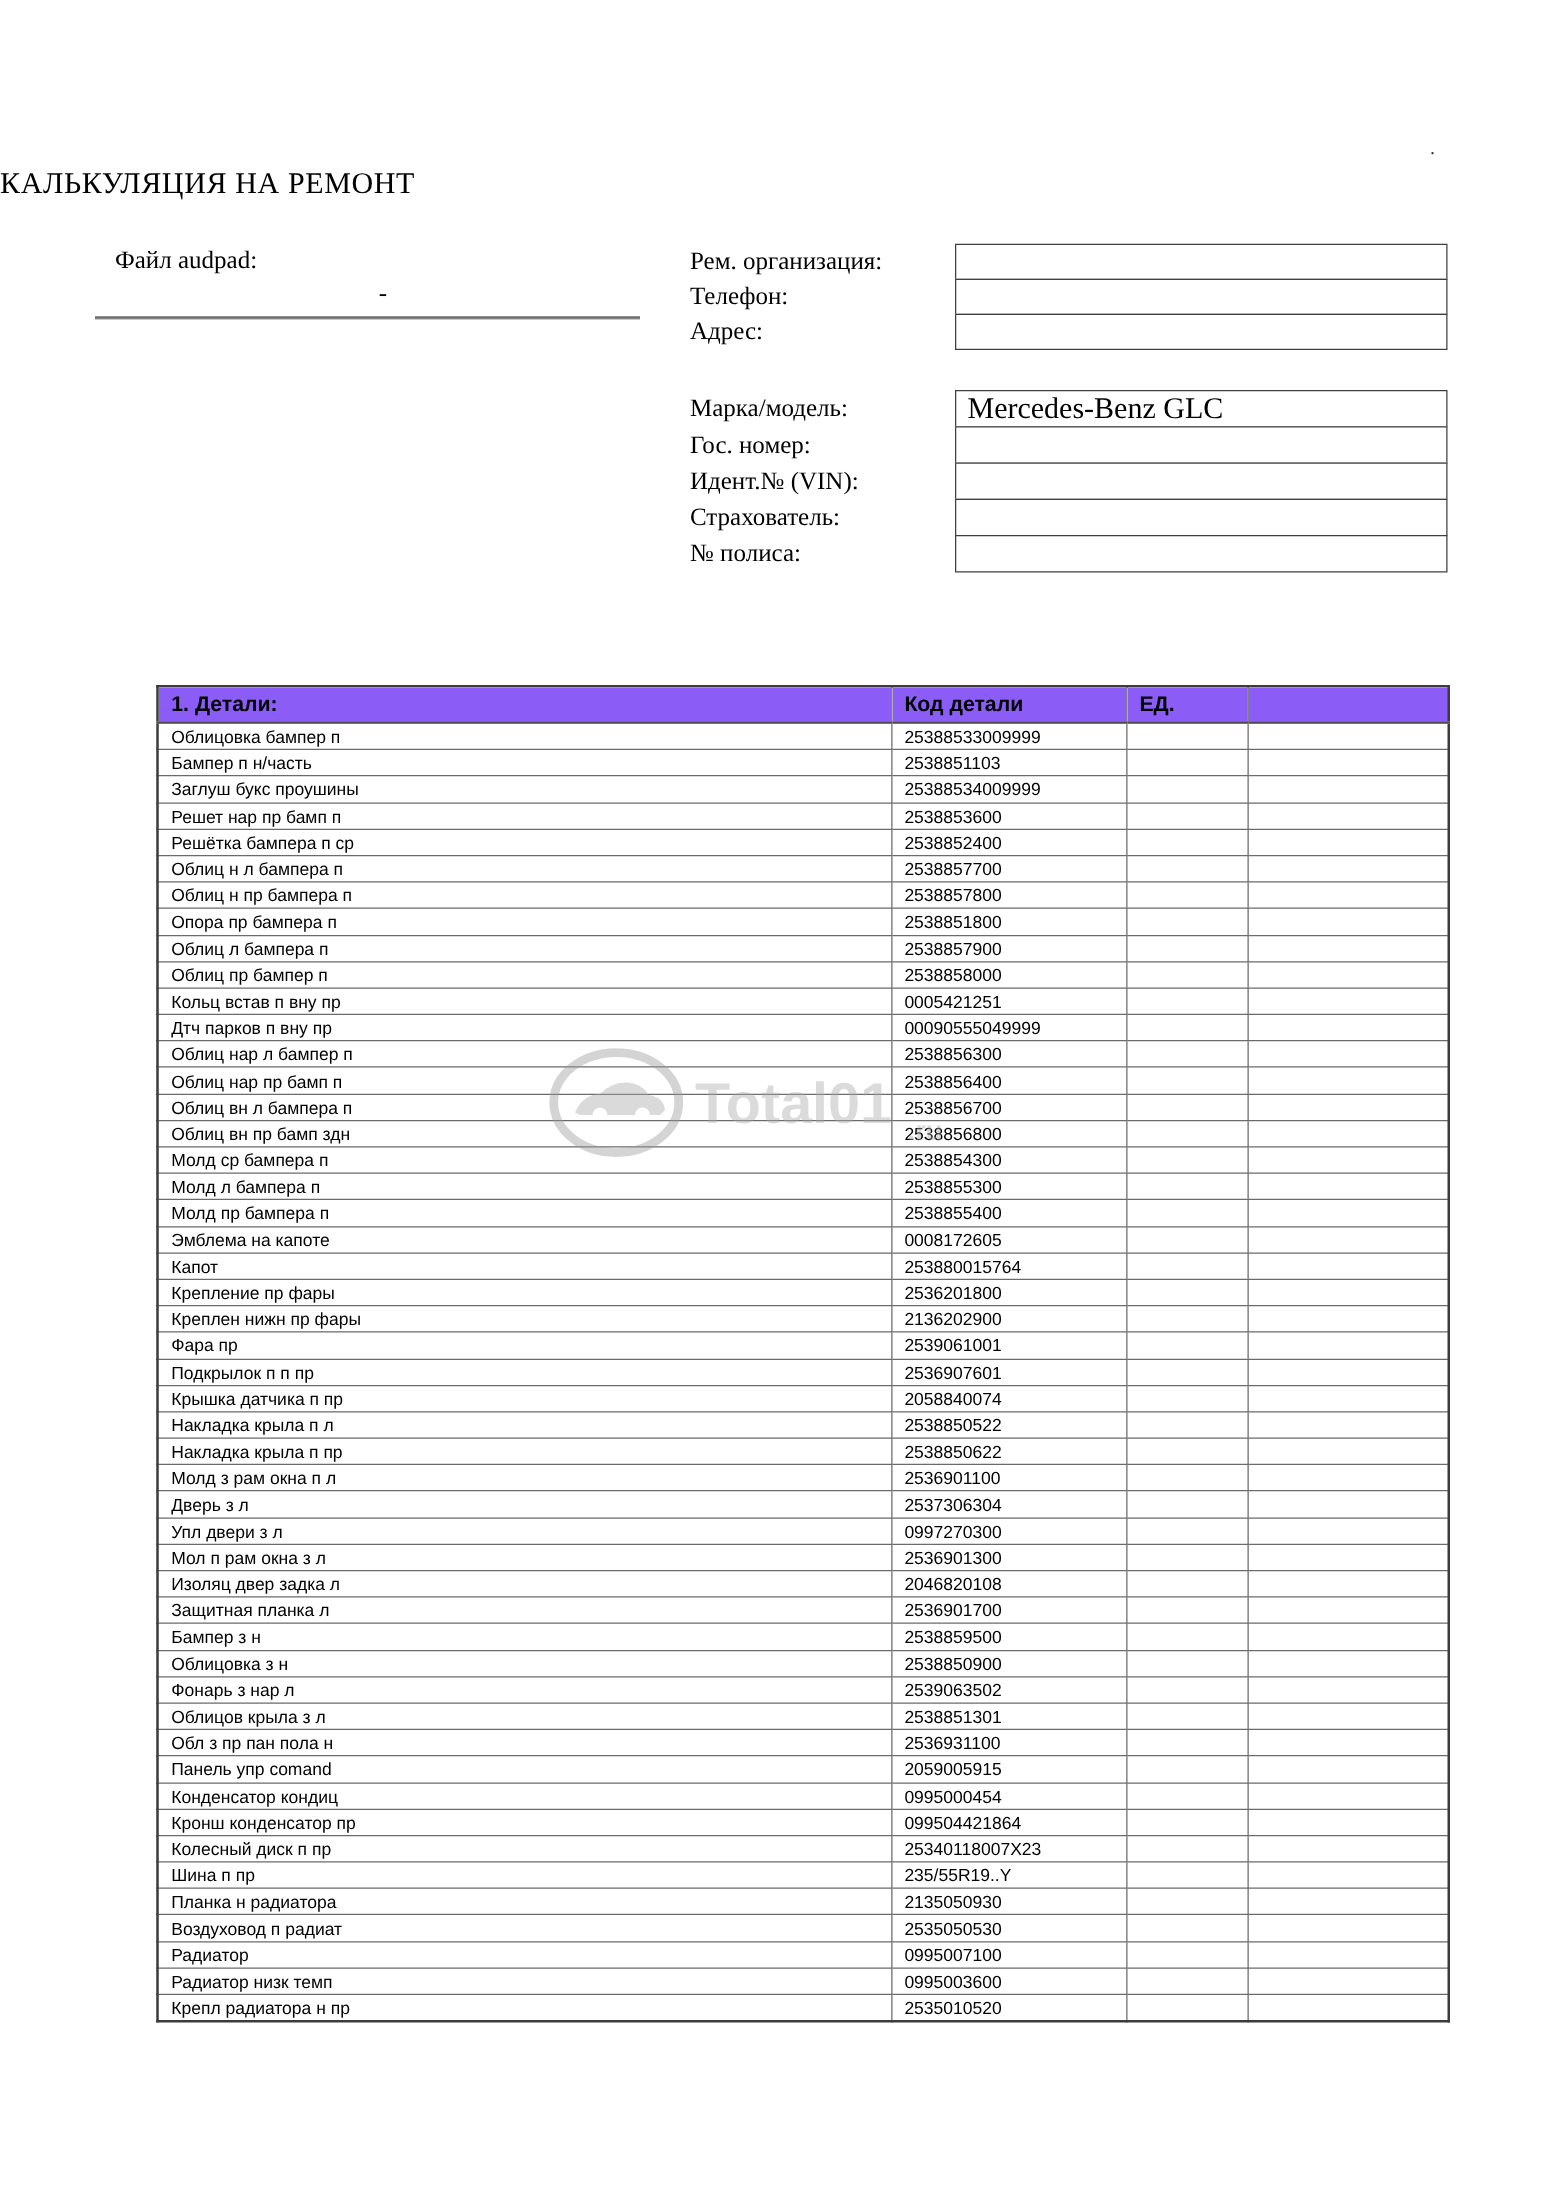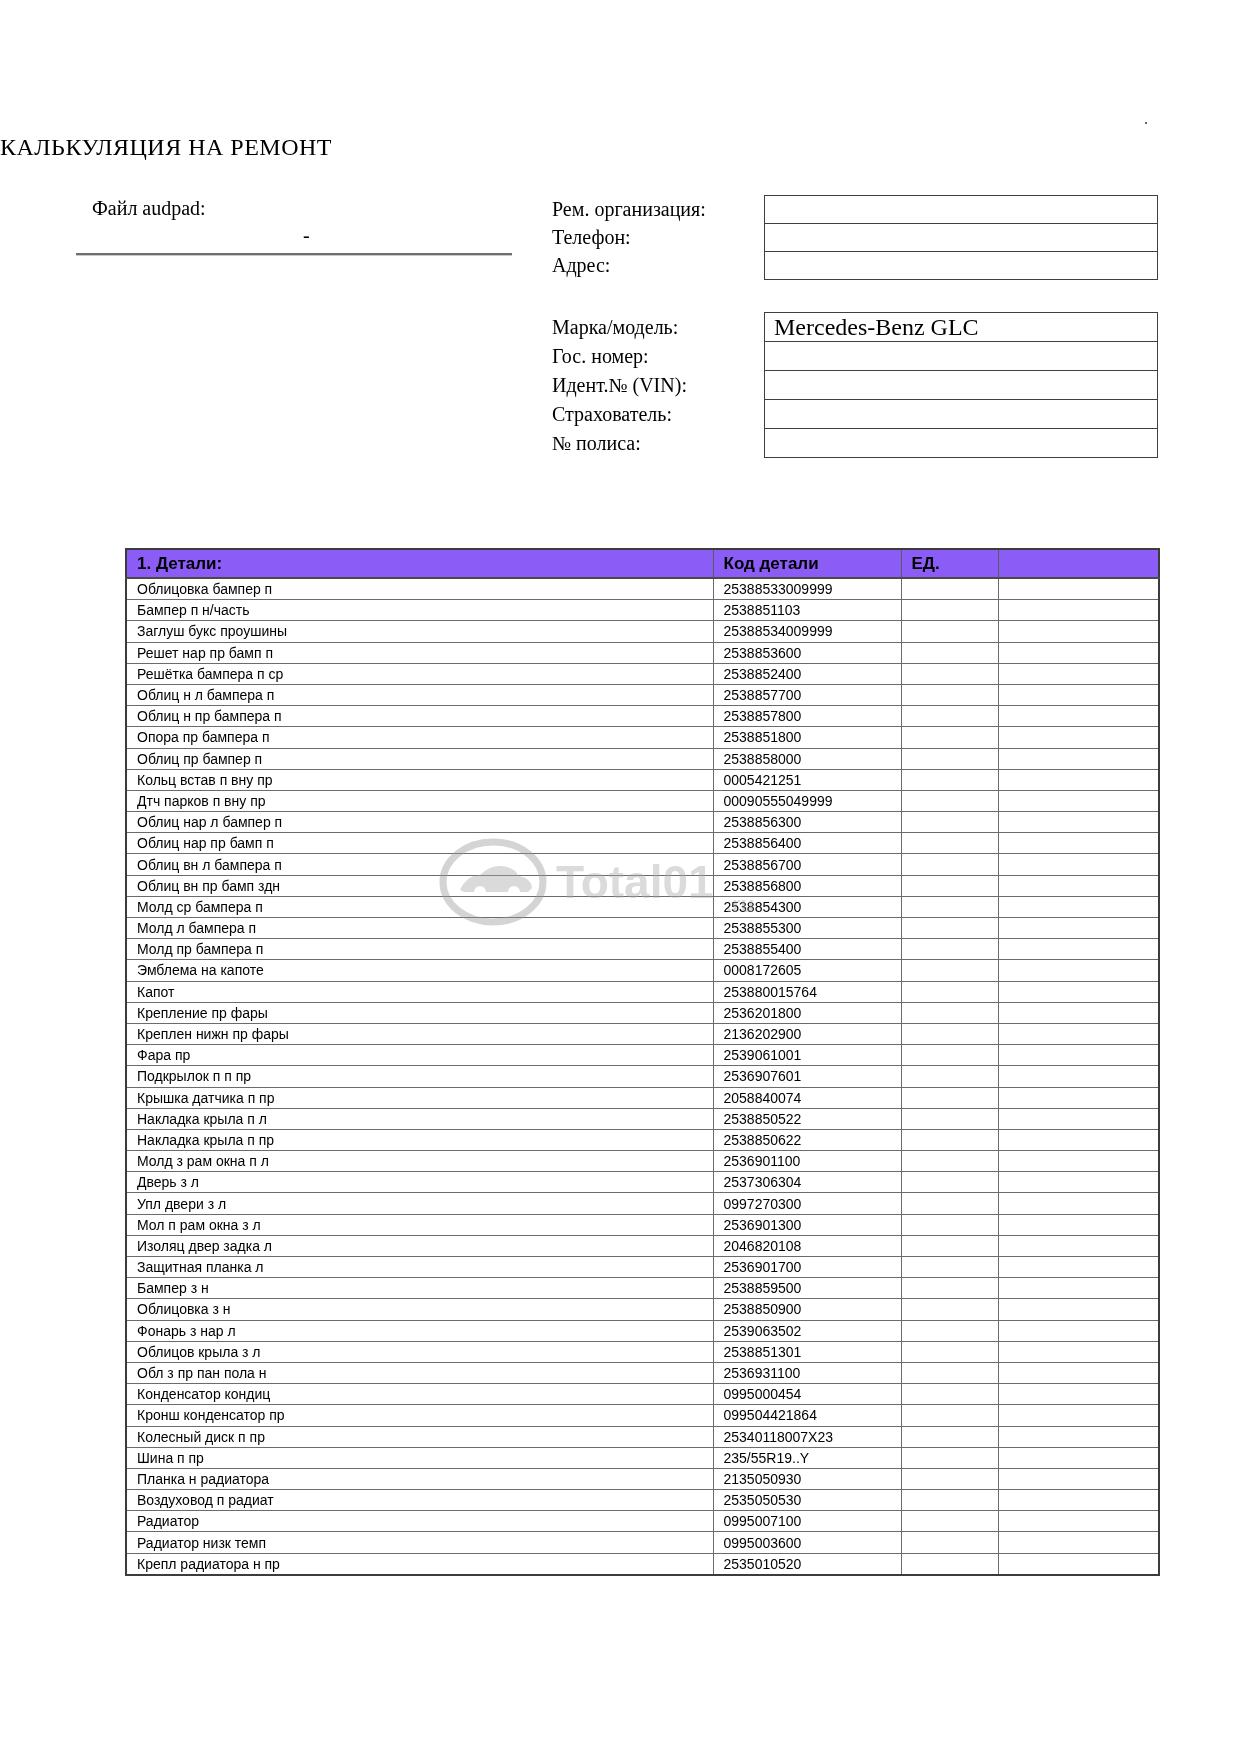--- a/index.html
+++ b/index.html
@@ -172,20 +172,26 @@
         <td></td>
       </tr>
 
       <tr>
         <td>Опора пр бампера п</td>
         <td>2538851800</td>
         <td></td>
         <td></td>
       </tr>
 
+      <tr>
+        <td>Облиц л бампера п</td>
+        <td>2538857900</td>
+        <td></td>
+        <td></td>
+      </tr>
 
       <tr>
         <td>Облиц пр бампер п</td>
         <td>2538858000</td>
         <td></td>
         <td></td>
       </tr>
 
       <tr>
         <td>Кольц встав п вну пр</td>
@@ -383,20 +389,26 @@
         <td></td>
       </tr>
 
       <tr>
         <td>Обл з пр пан пола н</td>
         <td>2536931100</td>
         <td></td>
         <td></td>
       </tr>
 
+      <tr>
+        <td>Панель упр comand</td>
+        <td>2059005915</td>
+        <td></td>
+        <td></td>
+      </tr>
 
       <tr>
         <td>Конденсатор кондиц</td>
         <td>0995000454</td>
         <td></td>
         <td></td>
       </tr>
 
       <tr>
         <td>Кронш конденсатор пр</td>

